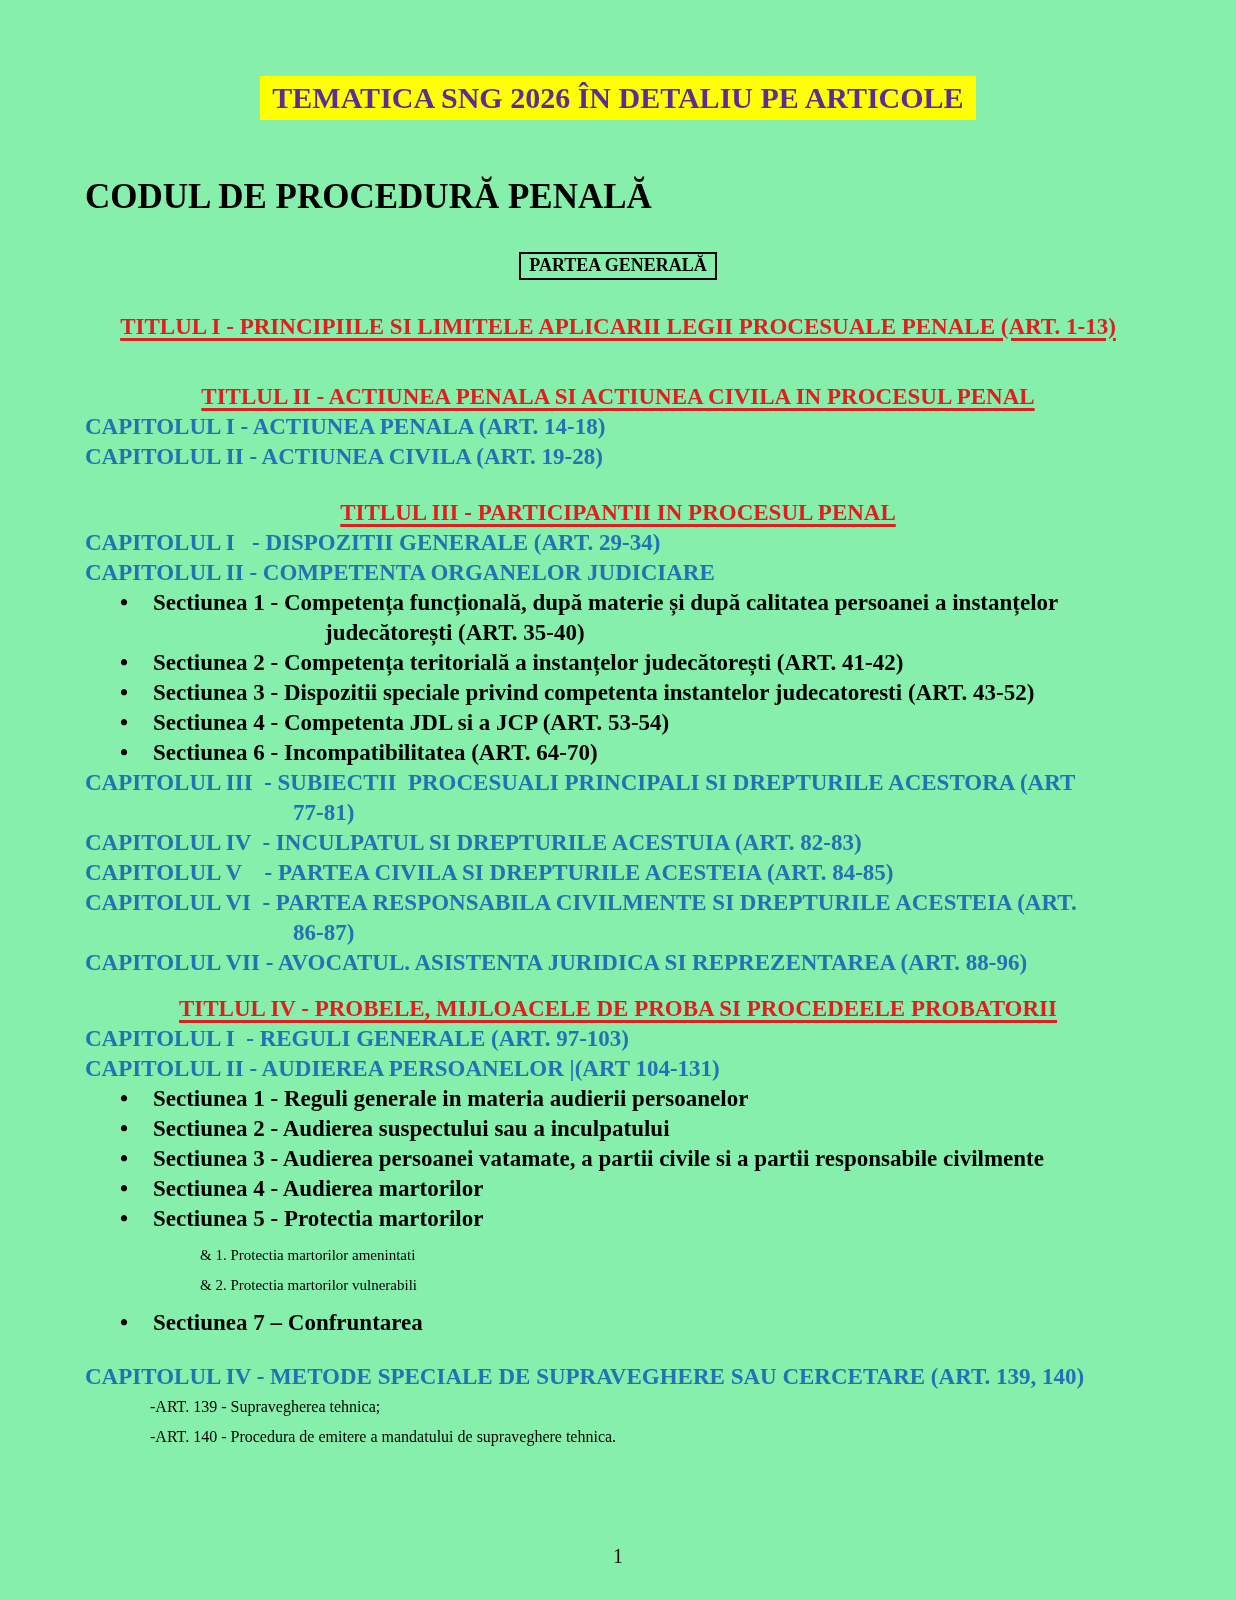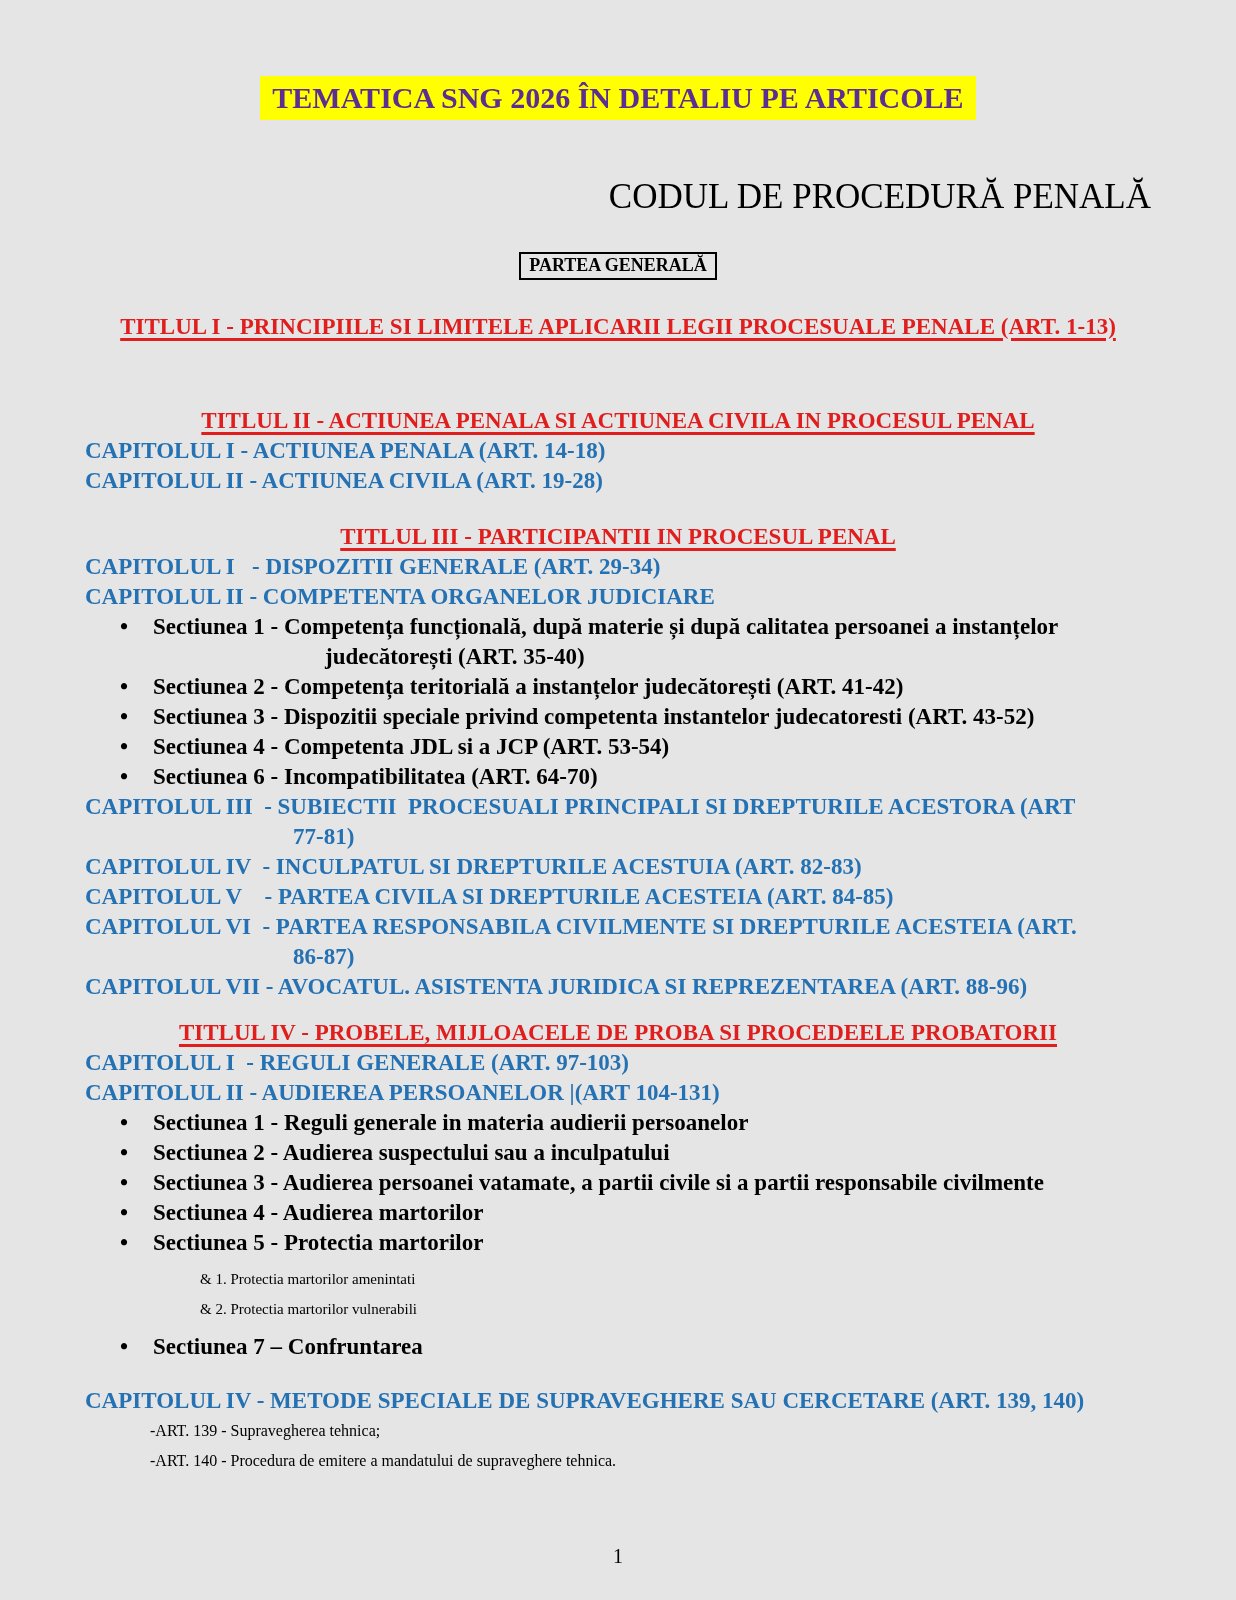--- a/index.html
+++ b/index.html
@@ -10,36 +10,36 @@
     --ink:#000000;
   }
   *{box-sizing:border-box;}
   html,body{margin:0;padding:0;background:#ffffff;}
   body{
     width:1236px;height:1600px;overflow:hidden;
     font-family:"Liberation Serif","DejaVu Serif",serif;
     color:var(--ink);
   }
   .page{
-    position:relative;width:1236px;height:1600px;background:#e5e5e5;
+    position:relative;width:1236px;height:1600px;background:#86efac;
     padding:0 85px;
   }
   .banner-wrap{ text-align:center; padding-top:76px; }
   .banner{
     display:inline-block;
     background:var(--highlight);
     color:var(--banner-text);
     font-weight:bold;font-size:30px;line-height:1.25;
     padding:3px 12px;
     white-space:pre-wrap;
   }
   .doc-title{
     margin-top:58px;
-    text-align:right;
-    font-weight:normal;font-size:35px;line-height:1.1;
+    text-align:left;
+    font-weight:bold;font-size:35px;line-height:1.1;
     color:var(--ink);
   }
   .part-wrap{ margin-top:36px; text-align:center; }
   .part-box{
     display:inline-block;
     border:2px solid #000;
     font-weight:bold;font-size:18px;line-height:1.2;
     padding:1px 8px;
     color:var(--ink);
   }
@@ -78,21 +78,21 @@
   </div>
 
   <div class="doc-title">CODUL DE PROCEDURĂ PENALĂ</div>
 
   <div class="part-wrap">
     <span class="part-box">PARTEA GENERALĂ</span>
   </div>
 
   <div class="outline" id="outline">
       <div class="l t"><span class="u">TITLUL I - PRINCIPIILE SI LIMITELE APLICARII LEGII PROCESUALE PENALE (ART. 1-13)</span></div>
-      <div class="l t" style="margin-top: 64px;"><span class="u">TITLUL II - ACTIUNEA PENALA SI ACTIUNEA CIVILA IN PROCESUL PENAL</span></div>
+      <div class="l t" style="margin-top: 40px;"><span class="u">TITLUL II - ACTIUNEA PENALA SI ACTIUNEA CIVILA IN PROCESUL PENAL</span></div>
       <div class="l c">CAPITOLUL I - ACTIUNEA PENALA (ART. 14-18)</div>
       <div class="l c">CAPITOLUL II - ACTIUNEA CIVILA (ART. 19-28)</div>
       <div class="l t" style="margin-top: 26px;"><span class="u">TITLUL III - PARTICIPANTII IN PROCESUL PENAL</span></div>
       <div class="l c">CAPITOLUL I   - DISPOZITII GENERALE (ART. 29-34)</div>
       <div class="l c">CAPITOLUL II - COMPETENTA ORGANELOR JUDICIARE</div>
       <div class="l b"><span class="dot">•</span><span class="btext">Sectiunea 1 - Competența funcțională, după materie și după calitatea persoanei a instanțelor</span></div>
       <div class="l bw">judecătorești (ART. 35-40)</div>
       <div class="l b"><span class="dot">•</span><span class="btext">Sectiunea 2 - Competența teritorială a instanțelor judecătorești (ART. 41-42)</span></div>
       <div class="l b"><span class="dot">•</span><span class="btext">Sectiunea 3 - Dispozitii speciale privind competenta instantelor judecatoresti (ART. 43-52)</span></div>
       <div class="l b"><span class="dot">•</span><span class="btext">Sectiunea 4 - Competenta JDL si a JCP (ART. 53-54)</span></div>

